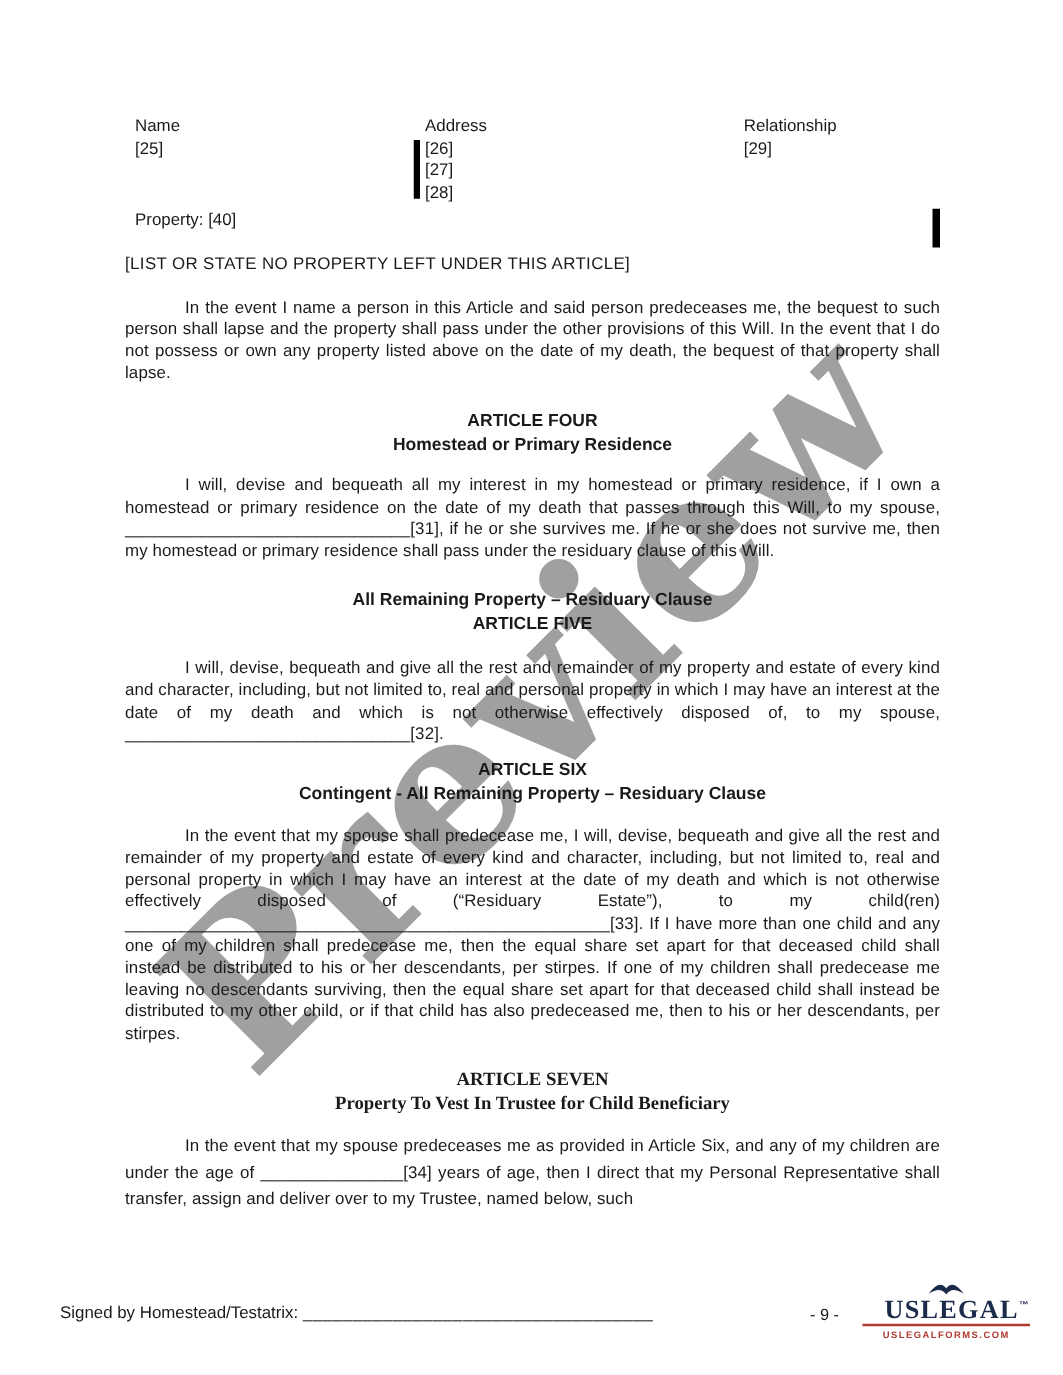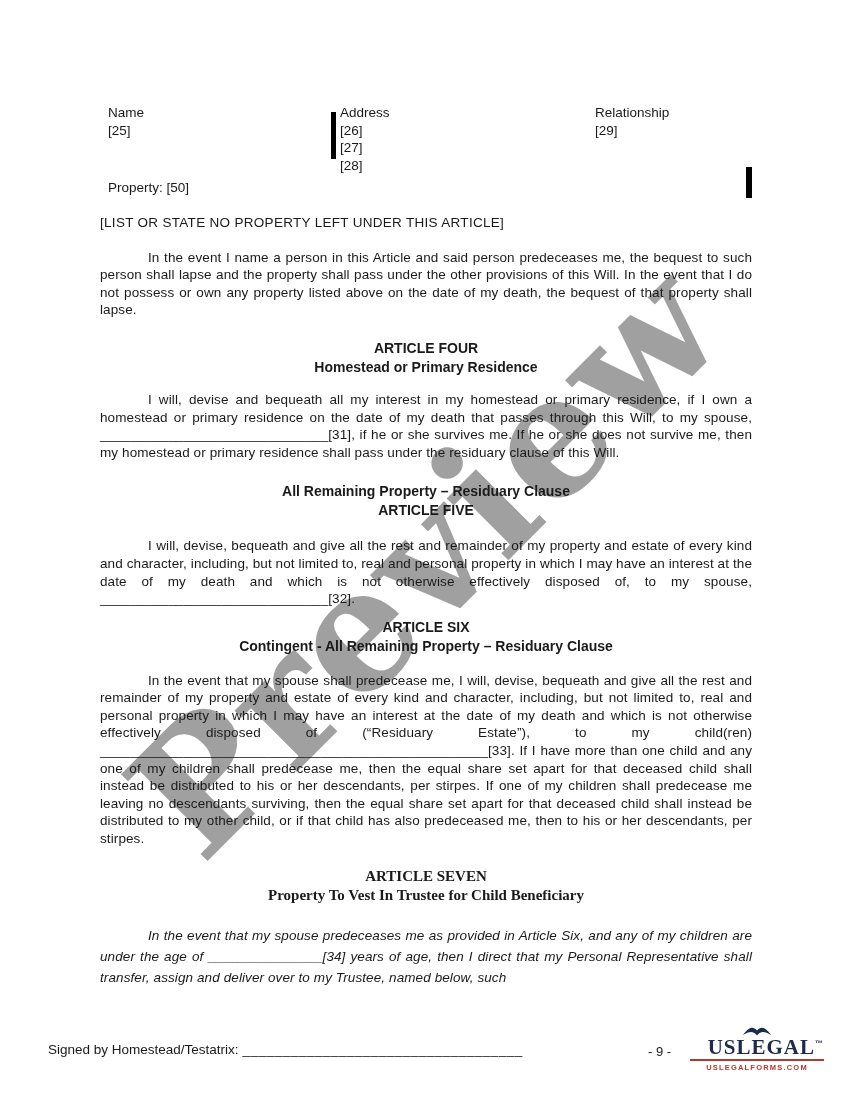--- a/index.html
+++ b/index.html
@@ -11,37 +11,37 @@
   }
   .watermark {
     position:absolute; left:5px; top:455px; width:840px; height:210px;
     text-align:center; line-height:210px;
     font-family:"DejaVu Serif", serif; font-weight:bold; font-size:168px;
     color:#8c8c8c; opacity:0.82; letter-spacing:2px;
     transform:rotate(-45deg); z-index:1; pointer-events:none;
     user-select:none;
   }
   .content {
-    position:absolute; left:100px; top:104px; width:652px; z-index:2;
+    position:absolute; left:100px; top:92px; width:652px; z-index:2;
     font-size:13.5px; line-height:17.6px;
   }
   .bene-row { display:flex; }
   .col-name { width:240px; padding-left:8px; }
   .col-addr { width:255px; }
   .col-rel  { flex:1; }
   .prop-line { margin-top:5px; padding-left:8px; }
   .list-line { margin-top:17px; letter-spacing:0.3px; }
   .para {
     text-align:justify; text-indent:48px; margin-top:17px;
     letter-spacing:0.1px;
   }
   .para.first { margin-top:17px; }
   .para.p-four { margin-top:14px; }
   .para.p-six  { margin-top:16px; }
-  .para.p-seven { margin-top:20px; line-height:21px;font-style:italic; }
+  .para.p-seven { margin-top:13px; line-height:21px; }
   .art { text-align:center; font-weight:bold; font-size:14px; line-height:19px; }
   .art.a-four { margin-top:20px; }
   .art.a-five { margin-top:21px; }
   .art.a-six  { margin-top:10px; }
   .art.a-seven { margin-top:19px; font-family:"Liberation Serif", serif; font-size:15px; }
   .scan-bar { position:absolute; background:#000; z-index:3; }
   .scan-bar.bar1 { left:331px; top:112px; width:5px; height:47px; }
   .scan-bar.bar2 { left:746px; top:167px; width:6px; height:31px; }
   .footer-signed {
     position:absolute; left:48px; top:1042px; z-index:2; font-size:13.5px;
@@ -85,21 +85,21 @@
         <div>[26]</div>
         <div>[27]</div>
         <div>[28]</div>
       </div>
       <div class="col-rel">
         <div>Relationship</div>
         <div>[29]</div>
       </div>
     </div>
 
-    <div class="prop-line">Property: [50]</div>
+    <div class="prop-line">Property: [40]</div>
 
     <div class="list-line">[LIST OR STATE NO PROPERTY LEFT UNDER THIS ARTICLE]</div>
 
     <div class="para first">In the event I name a person in this Article and said person predeceases me, the bequest to such person shall lapse and the property shall pass under the other provisions of this Will.  In the event that I do not possess or own any property listed above on the date of my death, the bequest of that property shall lapse.</div>
 
     <div class="art a-four">
       <div>ARTICLE FOUR</div>
       <div>Homestead or Primary Residence</div>
     </div>
 

